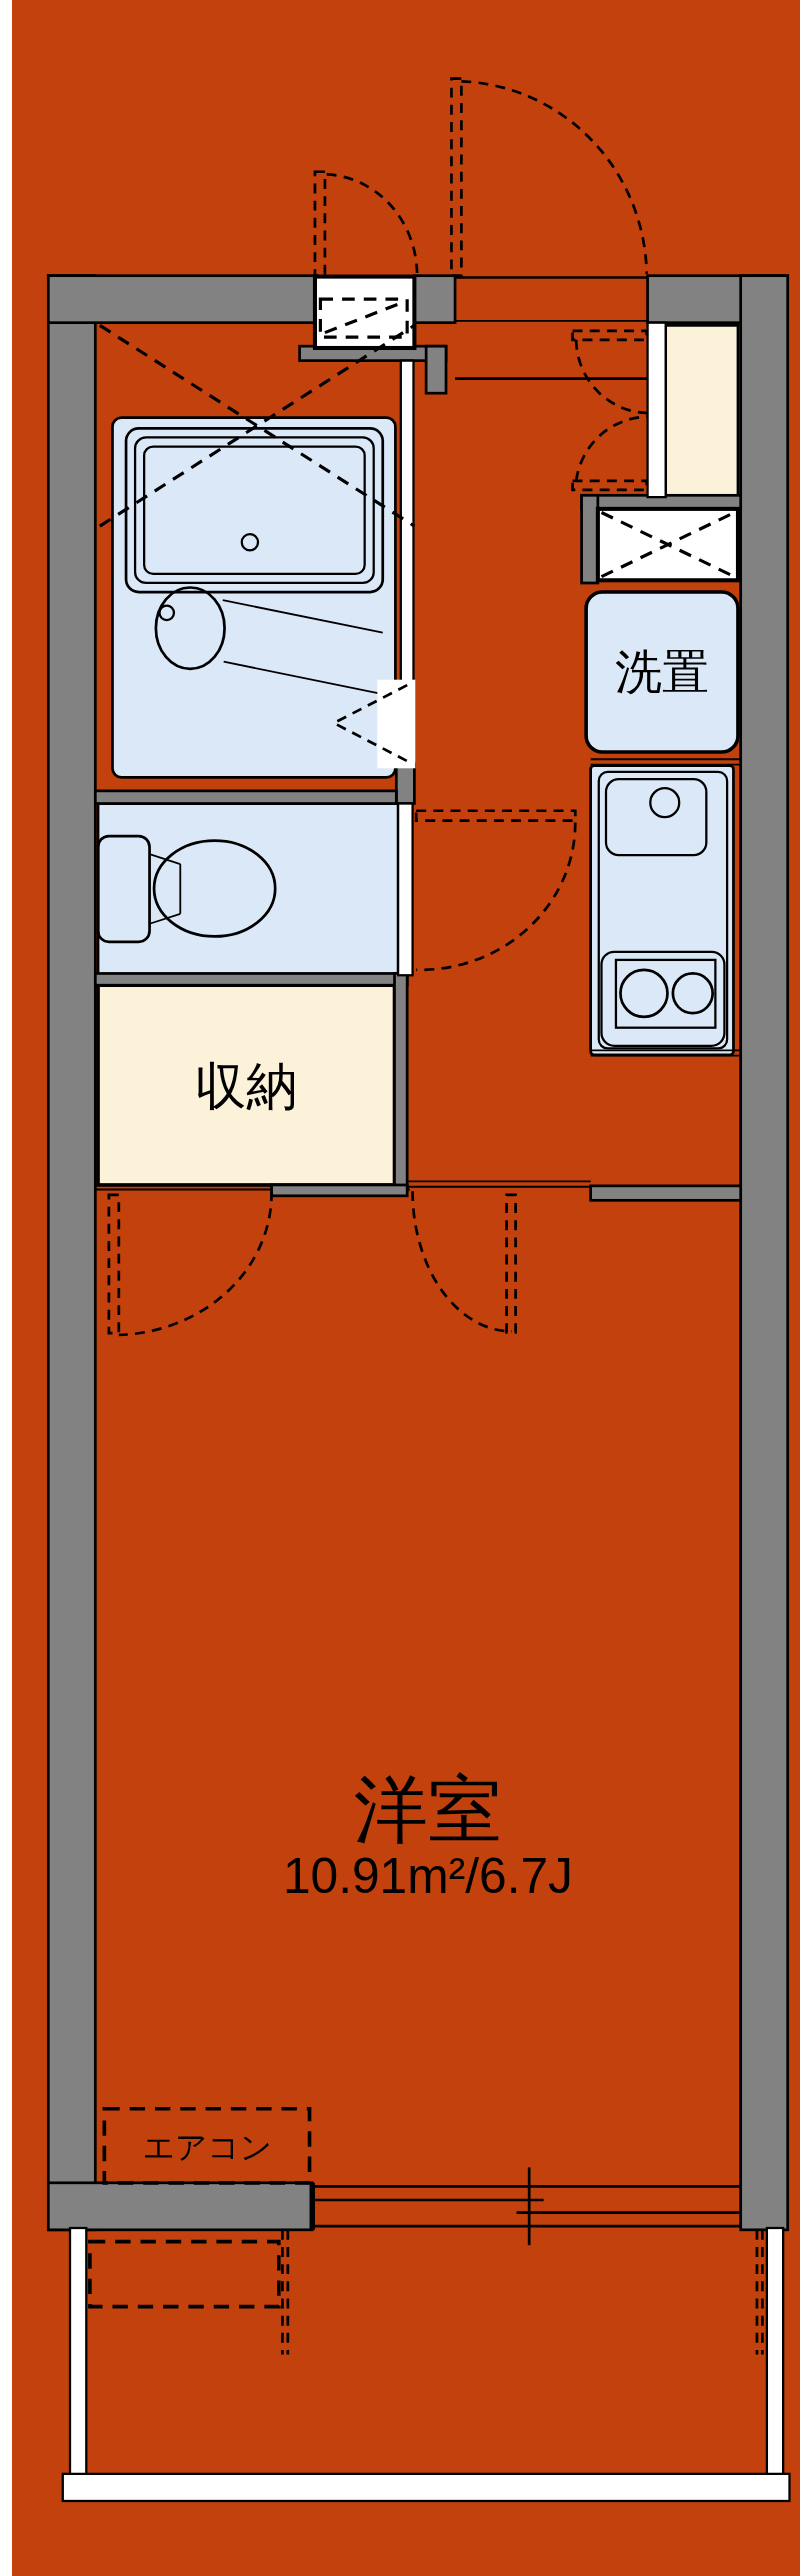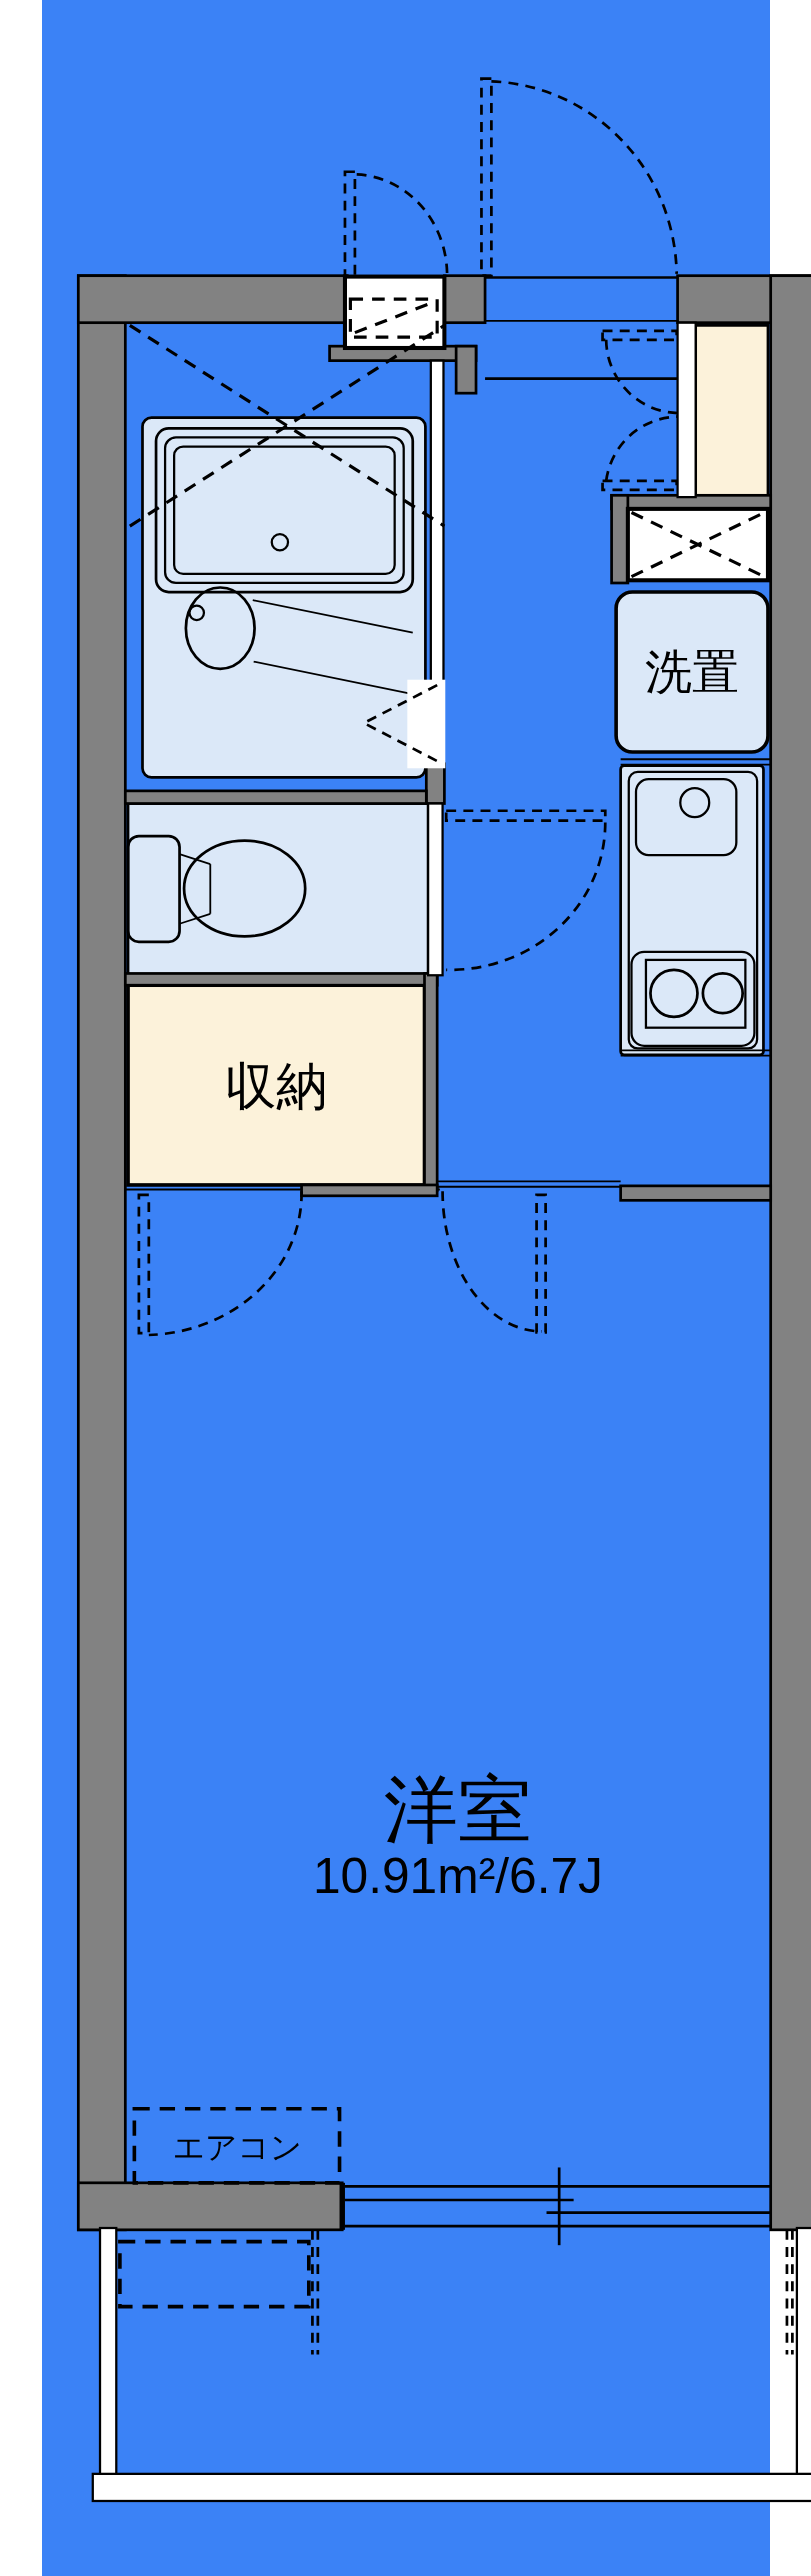--- a/index.html
+++ b/index.html
@@ -1,16 +1,16 @@
 <!DOCTYPE html>
 <html style="font-size:14.5px"><head>
 <meta charset="utf-8">
 <style>
   html,body{margin:0;padding:0;background:#ffffff;}
-  .page{width:728px;height:2576px;position:relative;margin:0 auto;background:#3b82f6;}
+  .page{width:788px;height:2576px;position:relative;margin:0 auto;background:#c2410c;}
   svg{display:block;}
   
   .wl{stroke:#000;stroke-width:3;}
   .thick{stroke:#000;stroke-width:4.5;fill:#fff;}
   .ws{stroke:#000;stroke-width:2.5;fill:#fff;}
   .fx{stroke:#000;stroke-width:3;fill:none;}
   .fx2{stroke:#000;stroke-width:2.5;fill:none;}
   .ln2{stroke:#000;stroke-width:2;fill:none;}
   .ln3{stroke:#000;stroke-width:3;fill:none;}
   .dsh{stroke:#000;stroke-width:3.5;fill:none;stroke-dasharray:14 10;}

